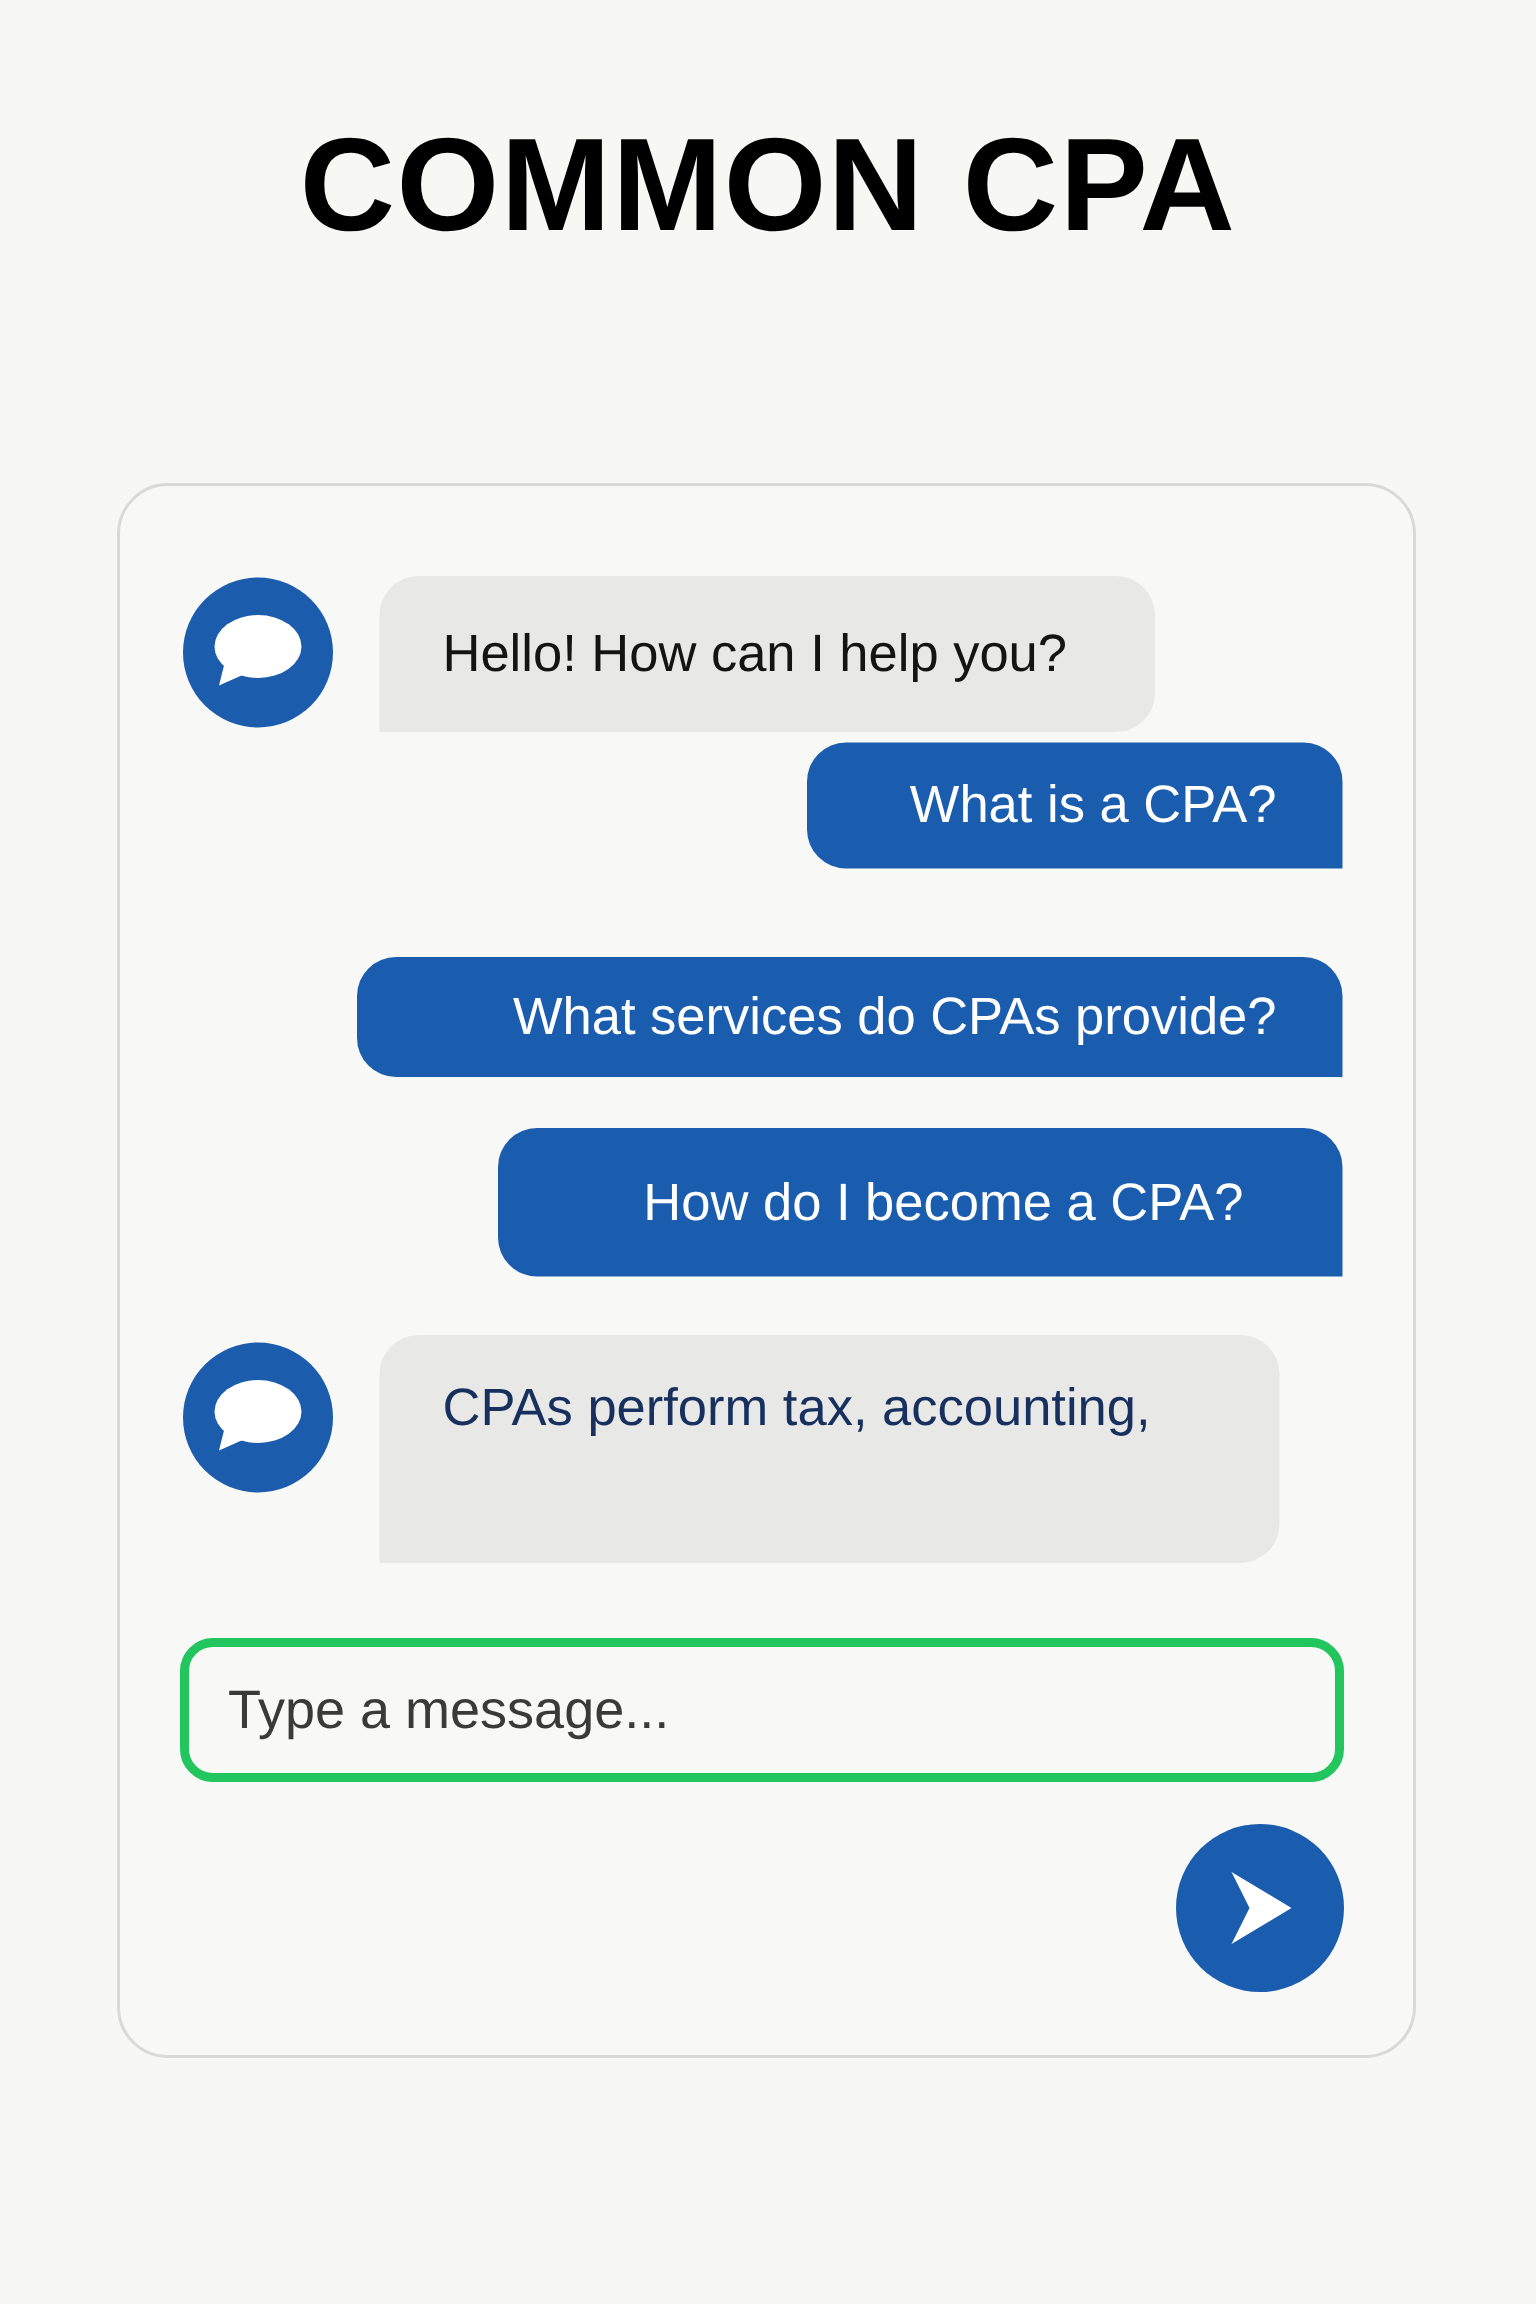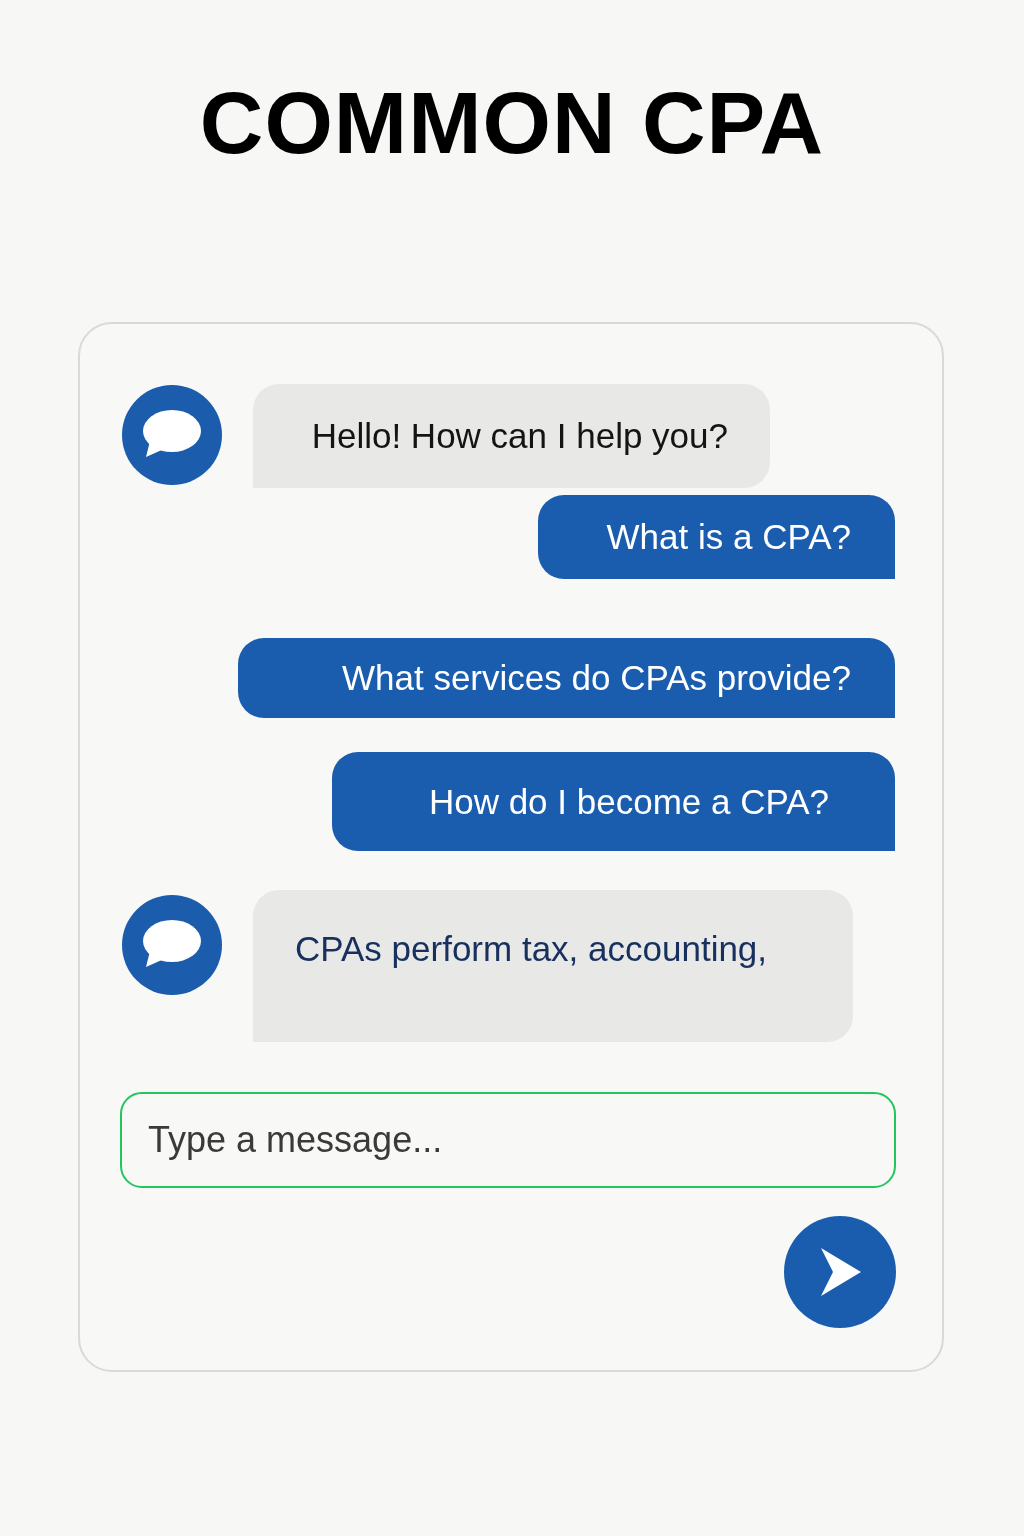--- a/index.html
+++ b/index.html
@@ -28,37 +28,37 @@
     box-sizing: border-box;
   }
   .avatar {
     position: absolute; width: 100px; height: 100px;
     border-radius: 50%; background: #1b5cad;
     display: flex; align-items: center; justify-content: center;
   }
   .bubble {
     position: absolute; box-sizing: border-box;
     font-size: 35px; line-height: 54px;
-    display: flex; align-items: center; justify-content: flex-end;
+    display: flex; align-items: center;
   }
   .bot {
     background: #e8e8e7; color: #141414;
     border-radius: 26px 26px 26px 0;
     padding: 0 42px;
   }
   .user {
     background: #1a5dae; color: #ffffff;
     border-radius: 26px 26px 0 26px;
     justify-content: flex-end;
     padding: 0 44px;
   }
   .input {
     position: absolute; left: 120px; top: 1092px;
     width: 776px; height: 96px;
-    border: 2px solid #22c55e; border-radius: 22px;
+    border: 6px solid #22c55e; border-radius: 22px;
     background: #f8f8f6; box-sizing: border-box;
     font-family: "Liberation Sans", sans-serif;
     font-size: 36px; color: #333;
     padding: 0 26px; outline: none;
   }
   .input::placeholder { color: #3a3a3a; }
   .send {
     position: absolute; left: 784px; top: 1216px;
     width: 112px; height: 112px; border-radius: 50%;
     background: #1a5dae; border: none;
@@ -95,21 +95,21 @@
   <span>How do I become a CPA?</span>
 </div>
 
 <div class="avatar" style="left:122px; top:895px;">
   <svg width="64" height="56" viewBox="0 0 64 56">
     <ellipse cx="32" cy="24" rx="29" ry="21" fill="#ffffff"></ellipse>
     <path d="M10 34 L6 50 L24 42 Z" fill="#ffffff"></path>
   </svg>
 </div>
 <div class="bubble bot" style="left:253px; top:890px; width:600px; height:152px; display:block; padding-top:22px;">
-  <div style="color:#17305e;margin-top:10px;">CPAs perform tax, accounting,</div>
+  <div style="color:#17305e;">CPAs perform tax, accounting,</div>
 </div>
 
 <input class="input" type="text" placeholder="Type a message..." style="">
 
 <button class="send">
   <svg width="50" height="56" viewBox="0 0 50 56">
     <path d="M6 4 L46 28 L6 52 L18 28 Z" fill="#ffffff"></path>
   </svg>
 </button>
 

